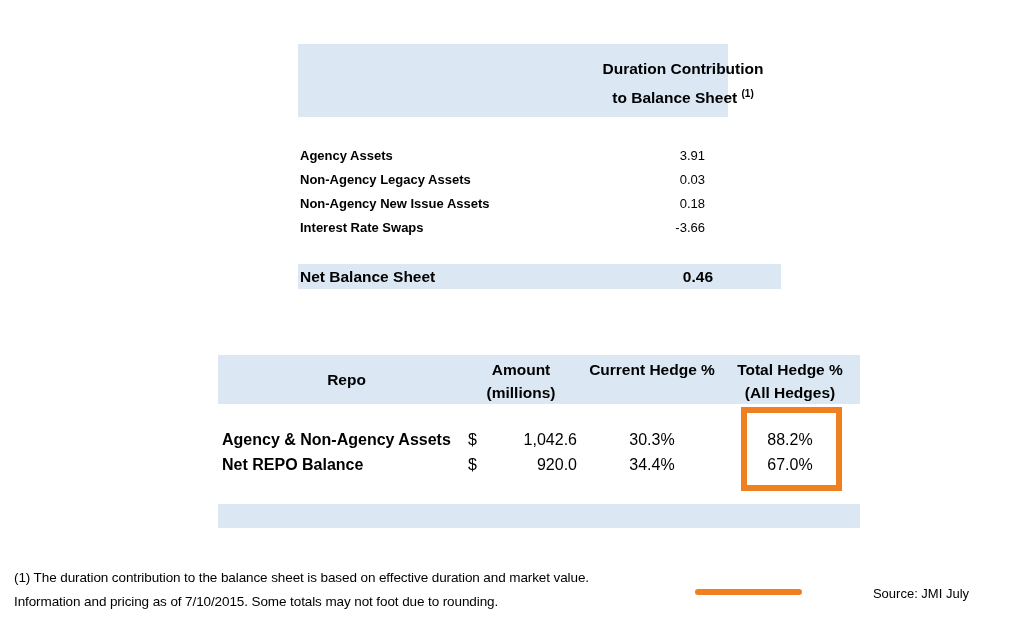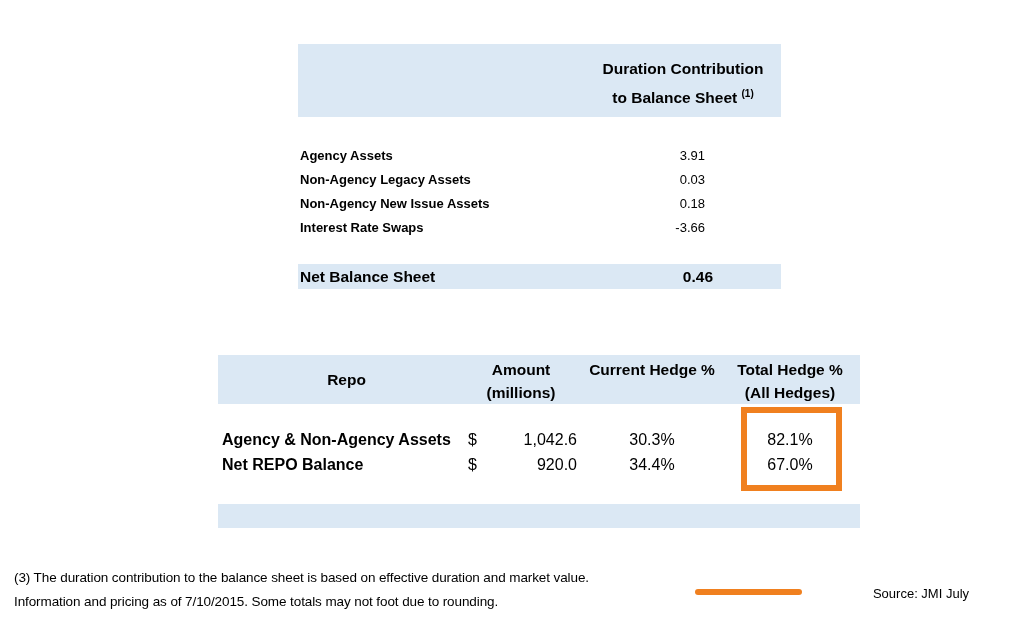--- a/index.html
+++ b/index.html
@@ -8,21 +8,21 @@
     position:relative;
     width:1011px; height:625px;
     background:#ffffff;
     font-family:"Liberation Sans", sans-serif;
     color:#000000;
     overflow:hidden;
   }
   .band { position:absolute; background:#dbe8f4; }
 
   
-  .t1-header { left:298px; top:44px; width:483px; height:73px; }
+  .t1-header { left:298px; top:44px; width:430px; height:73px; }
   .t1-header-text {
     position:absolute; left:255px; top:12px; width:260px;
     text-align:center; font-weight:bold; font-size:15.5px; line-height:25px;
   }
   .t1-header-text sup { font-size:10px; font-weight:bold; }
 
   .t1-row { position:absolute; left:298px; width:483px; height:17px; font-size:13px; }
   .t1-row .lbl { position:absolute; left:2px; top:0; font-weight:bold; white-space:nowrap; }
   .t1-row .val { position:absolute; left:262px; top:0; width:145px; text-align:right; }
 
@@ -117,36 +117,36 @@
       <div class="l1">Total Hedge %</div>
       <div class="l2">(All Hedges)</div>
     </div>
   </div>
 
   <div class="t2-row" style="top:431px">
     <span class="lbl">Agency &amp; Non-Agency Assets</span>
     <span class="cur">$</span>
     <span class="amt">1,042.6</span>
     <span class="pct1">30.3%</span>
-    <span class="pct2">82.1%</span>
+    <span class="pct2">88.2%</span>
   </div>
   <div class="t2-row" style="top:456px">
     <span class="lbl">Net REPO Balance</span>
     <span class="cur">$</span>
     <span class="amt">920.0</span>
     <span class="pct1">34.4%</span>
     <span class="pct2">67.0%</span>
   </div>
 
   <div class="highlight-box"></div>
 
   <div class="band t2-footer"></div>
 
   <div class="footnote">
-    <div>(3) The duration contribution to the balance sheet is based on effective duration and market value.</div>
+    <div>(1) The duration contribution to the balance sheet is based on effective duration and market value.</div>
     <div>Information and pricing as of 7/10/2015. Some totals may not foot due to rounding.</div>
   </div>
 
   <div class="orange-line"></div>
 
   <div class="source">Source: JMI July</div>
 
 </div>
 
 </body></html>

